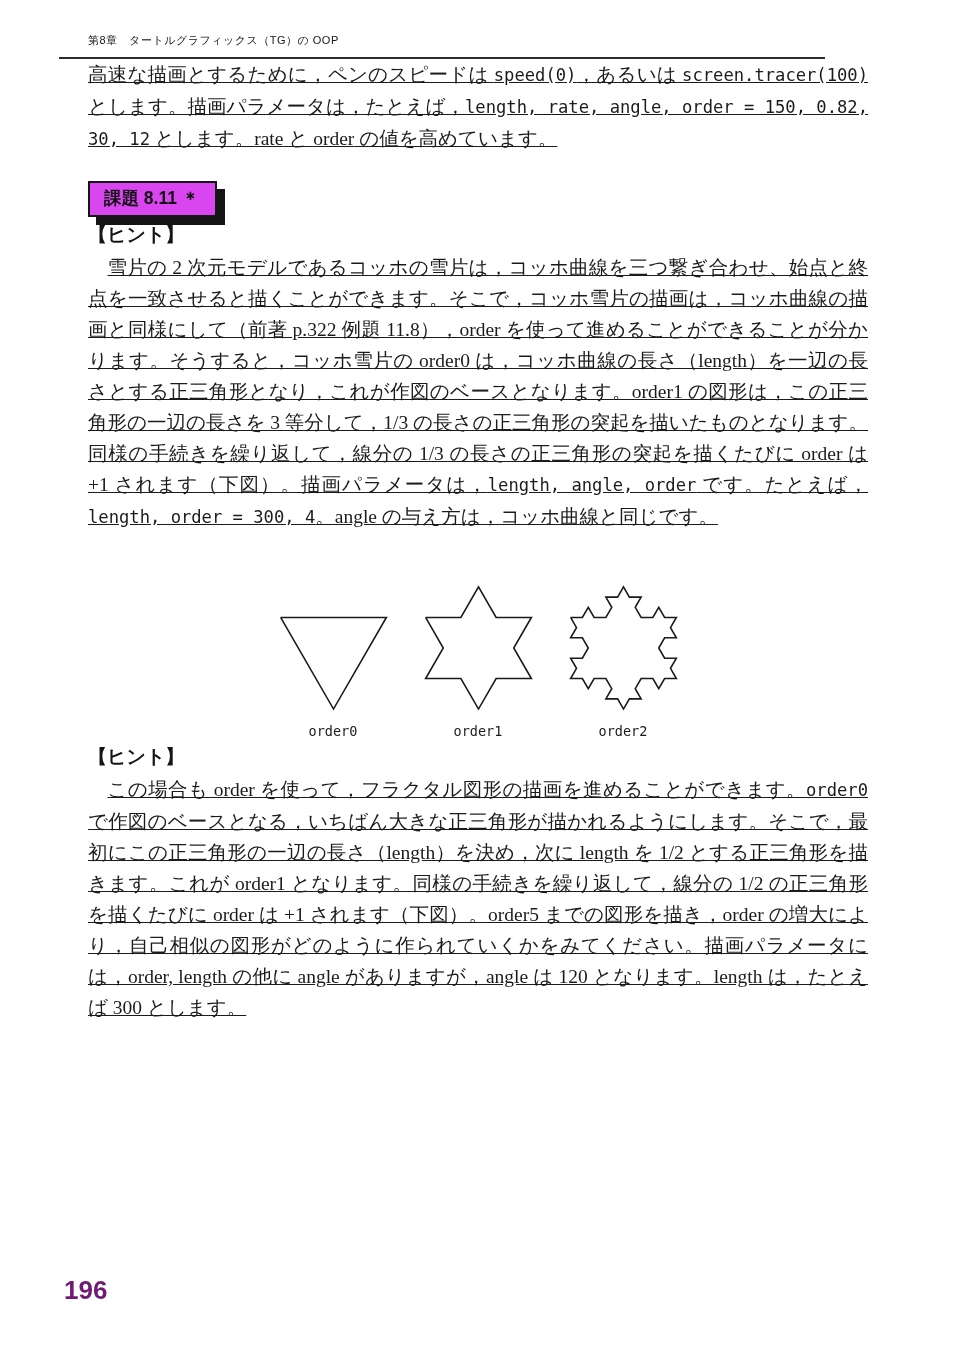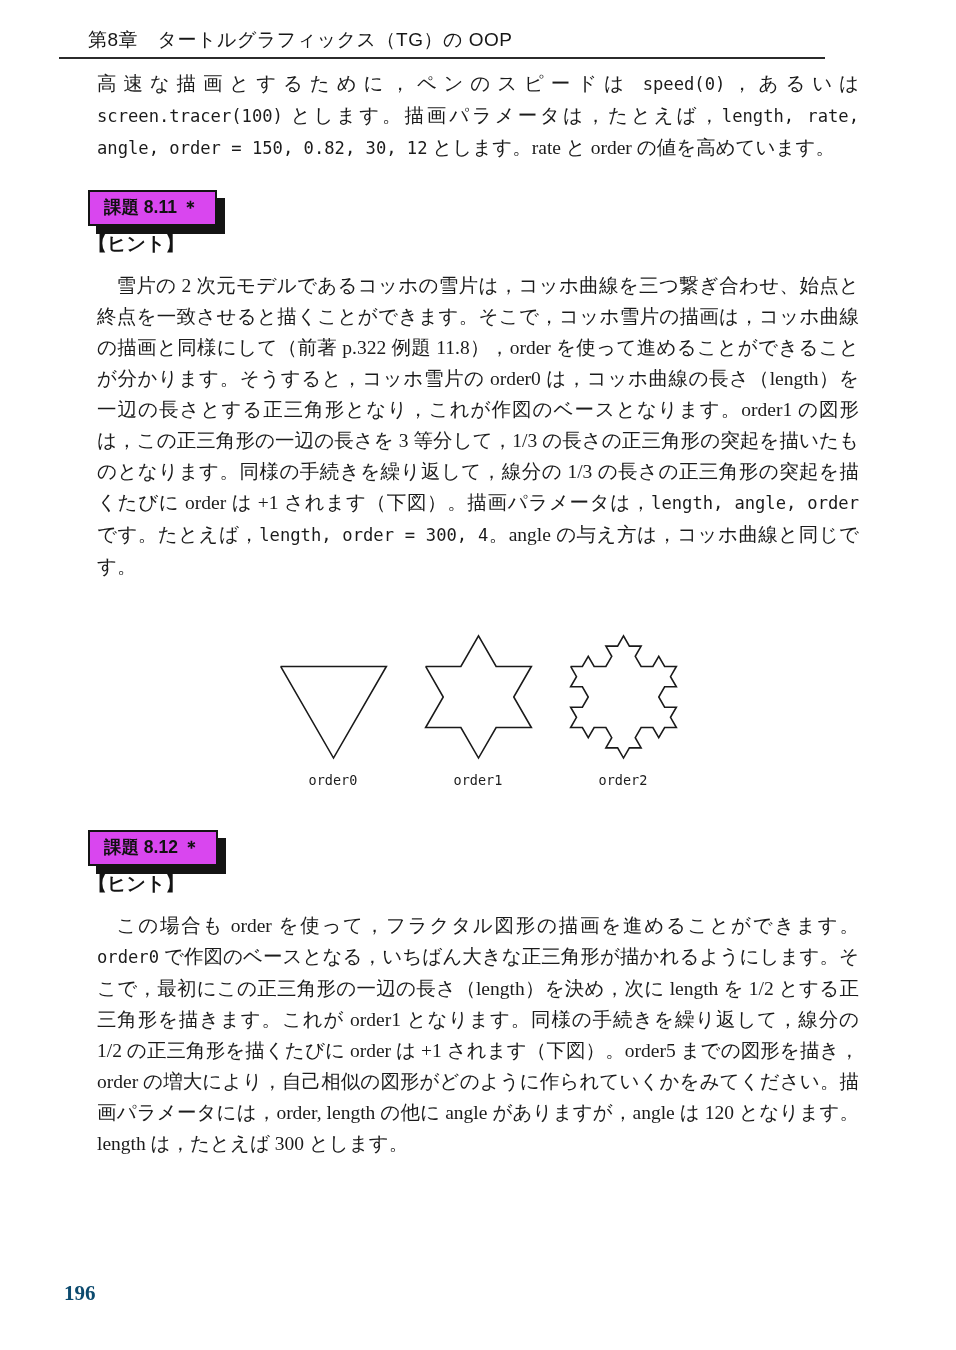--- a/index.html
+++ b/index.html
@@ -8,41 +8,42 @@
     background:#ffffff;
     color:#1b1b1b;
     font-family:"Liberation Serif","DejaVu Serif",serif;
     position:relative;
     overflow:hidden;
   }
   
   .chapter-title{
     margin:30px 0 0 88px;
     font-family:"Liberation Sans","DejaVu Sans",sans-serif;
-    font-size:19px;
+    font-size:11px;
     line-height:20px;
     color:#161616;
     letter-spacing:.5px;
   }
   .header-rule{
     margin:7px 0 0 59px;
     width:766px;
     border-top:2px solid #2b2b2b;
     height:0;
   }
   
   main{
     margin:0 88px;
     width:780px;
   }
   p.body-text{
-    margin:9px;
+    margin:0;
     font-size:19.5px;
     line-height:31px;
     text-align:justify;
+    text-decoration:underline;
   }
   p.indent{text-indent:1em;}
   .intro{margin-top:60px;}
   .statement-811{margin-top:14px;}
   .statement-812{margin-top:14px;}
   .hint-para{margin-top:0;}
   .seg-tt{
     font-family:"DejaVu Sans Mono","Liberation Mono",monospace;
     font-size:0.88em;
   }
@@ -96,24 +97,24 @@
     margin-top:10px;
     font-family:"DejaVu Sans Mono","Liberation Mono",monospace;
     font-size:13.5px;
     color:#1b1b1b;
   }
   
   .page-number{
     position:absolute;
     left:64px;
     bottom:44px;
-    font-family:Liberation Serif, serif;
+    font-family:Liberation Sans, sans-serif;
     font-weight:700;
-    font-size:21px;
-    color:#0c4a6e;
+    font-size:26px;
+    color:#701a75;
   }
 </style>
 </head>
 <body>
 
 <header>
   <div class="chapter-title">第8章　タートルグラフィックス（TG）の OOP</div>
   <div class="header-rule"></div>
 </header>
 
@@ -146,25 +147,20 @@
       <figcaption class="koch-label">order1</figcaption>
     </figure>
     <figure class="koch-figure">
       <svg xmlns="http://www.w3.org/2000/svg" viewBox="-2 -34.8909 111 131.5556178">
           <polyline points="0.00,0.00 11.89,0.00 17.83,-10.30 23.78,0.00 35.67,0.00 41.61,-10.30 35.67,-20.59 47.56,-20.59 53.50,-30.89 59.44,-20.59 71.33,-20.59 65.39,-10.30 71.33,0.00 83.22,0.00 89.17,-10.30 95.11,0.00 107.00,0.00 101.06,10.30 107.00,20.59 95.11,20.59 89.17,30.89 95.11,41.18 107.00,41.18 101.06,51.48 107.00,61.78 95.11,61.78 89.17,72.07 83.22,61.78 71.33,61.78 65.39,72.07 71.33,82.37 59.44,82.37 53.50,92.66 47.56,82.37 35.67,82.37 41.61,72.07 35.67,61.78 23.78,61.78 17.83,72.07 11.89,61.78 0.00,61.78 5.94,51.48 0.00,41.18 11.89,41.18 17.83,30.89 11.89,20.59 0.00,20.59 5.94,10.30 0.00,0.00" fill="none" stroke="#1a1a1a" stroke-width="1.6" stroke-linejoin="miter"></polyline>
         </svg>
       <figcaption class="koch-label">order2</figcaption>
     </figure>
   </div>
 
-  <div class="badge-wrap-812">
-    <div class="task-badge">
-      <span>課題 8.12 ＊</span>
-    </div>
-  </div>
 
 
   <div class="hint-label">【ヒント】</div>
 
   <p class="body-text indent hint-para"><span>この場合も order を使って，フラクタル図形の描画を進めることができます。</span><span class="seg-tt">order0</span><span> で作図のベースとなる，いちばん大きな正三角形が描かれるようにします。そこで，最初にこの正三角形の一辺の長さ（length）を決め，次に length を 1/2 とする正三角形を描きます。これが order1 となります。同様の手続きを繰り返して，線分の 1/2 の正三角形を描くたびに order は +1 されます（下図）。order5 までの図形を描き，order の増大により，自己相似の図形がどのように作られていくかをみてください。描画パラメータには，order, length の他に angle がありますが，angle は 120 となります。length は，たとえば 300 とします。</span></p>
 
 </main>
 
 <div class="page-number">196</div>
 

